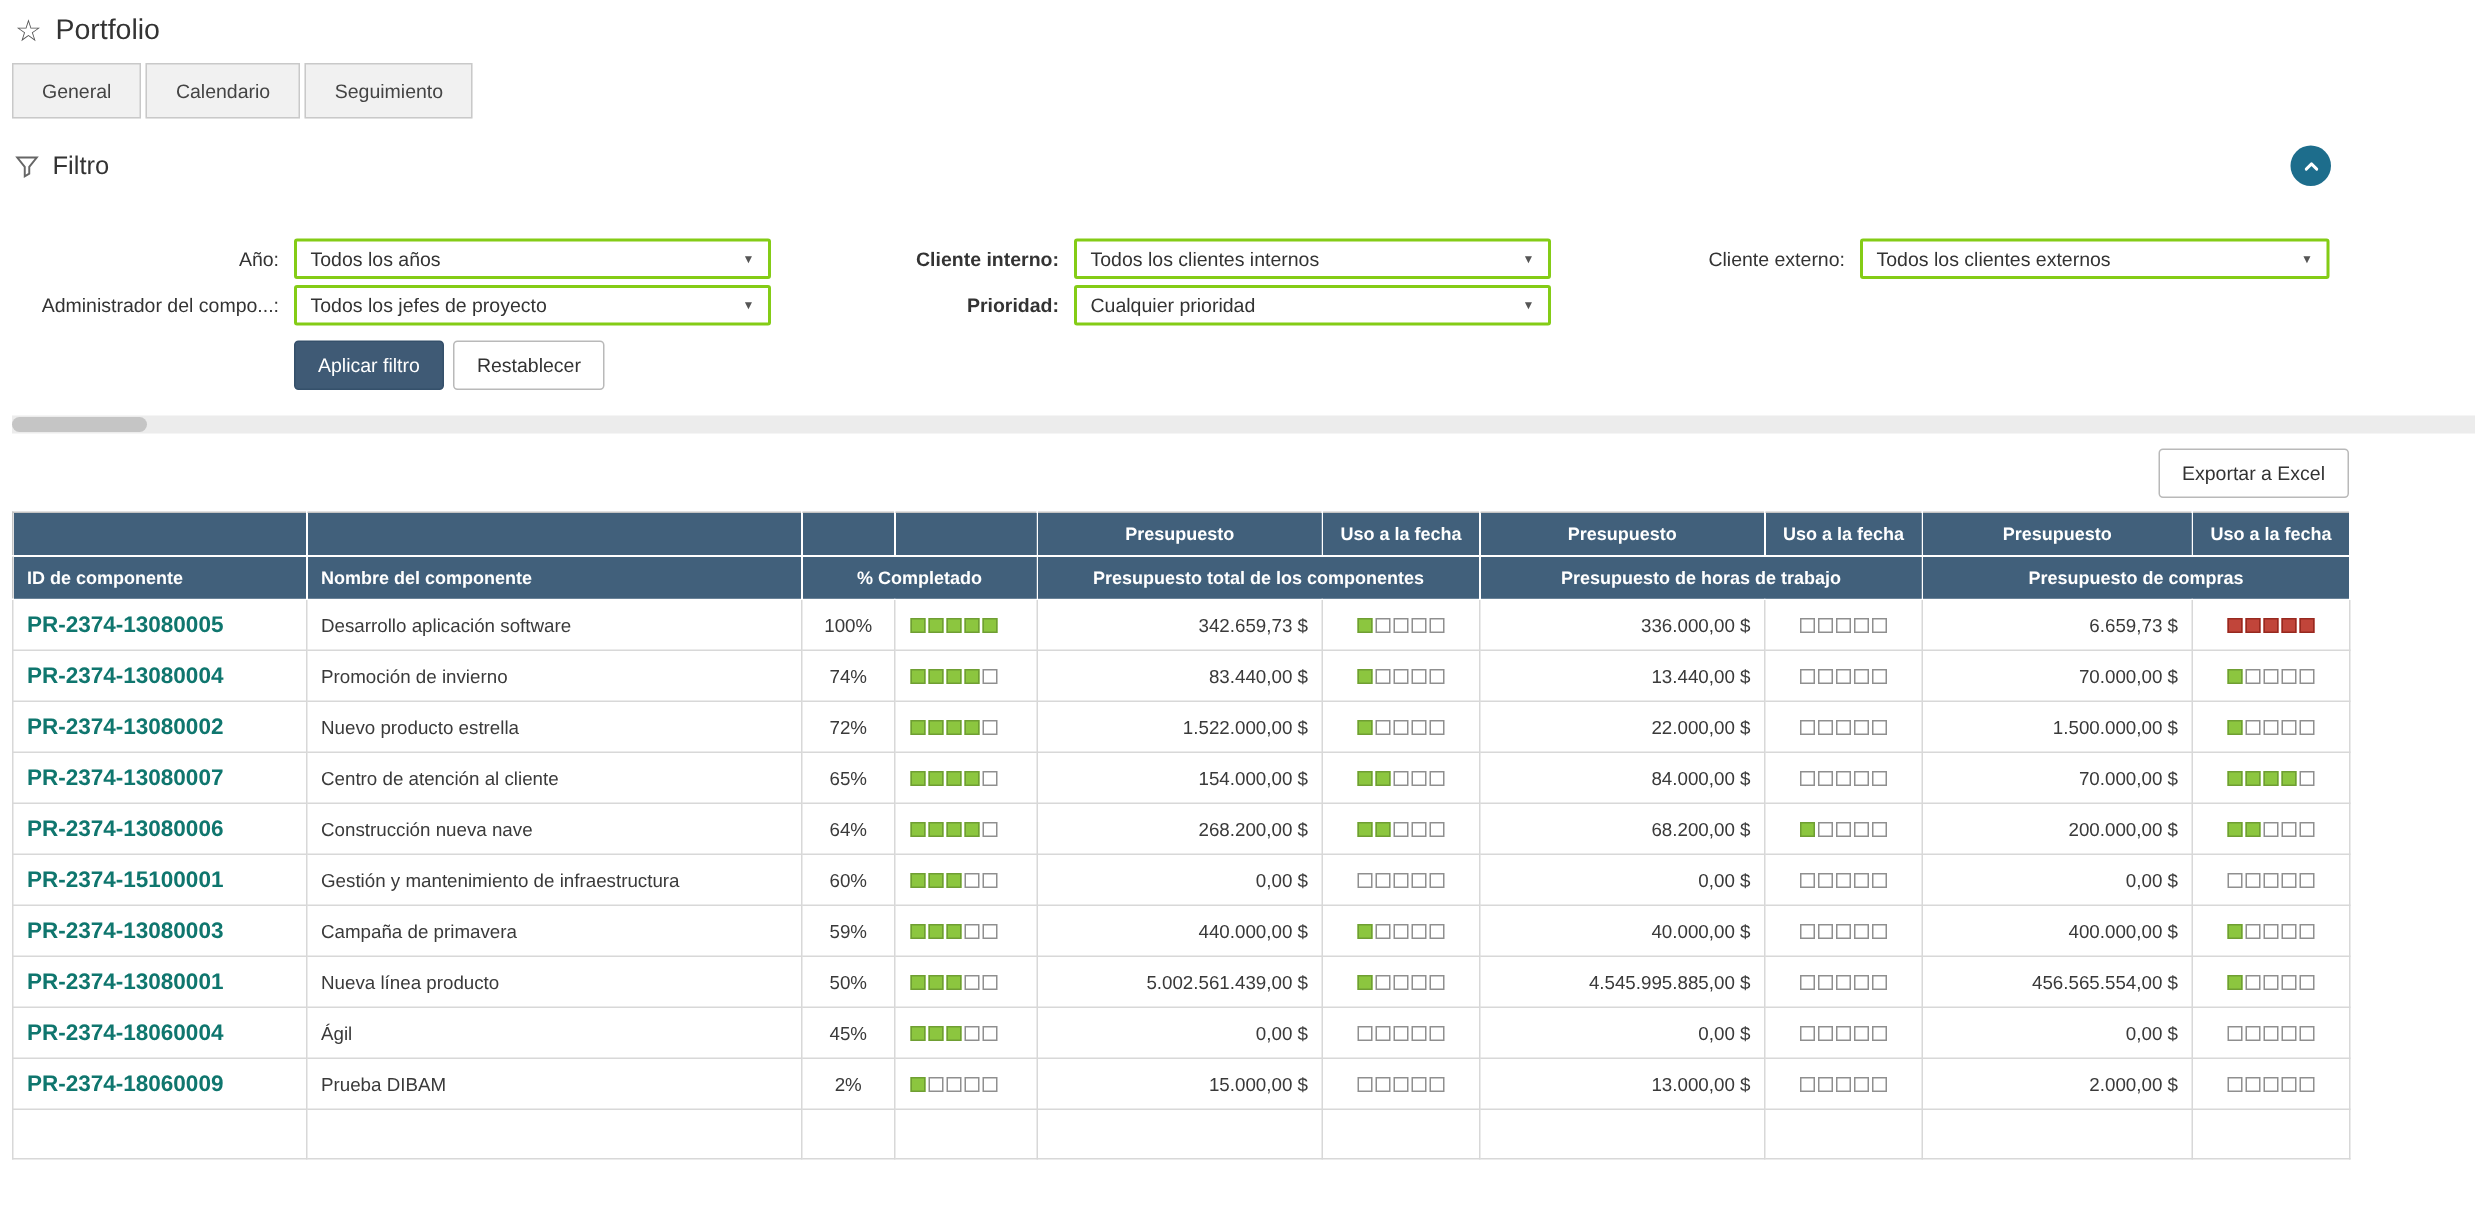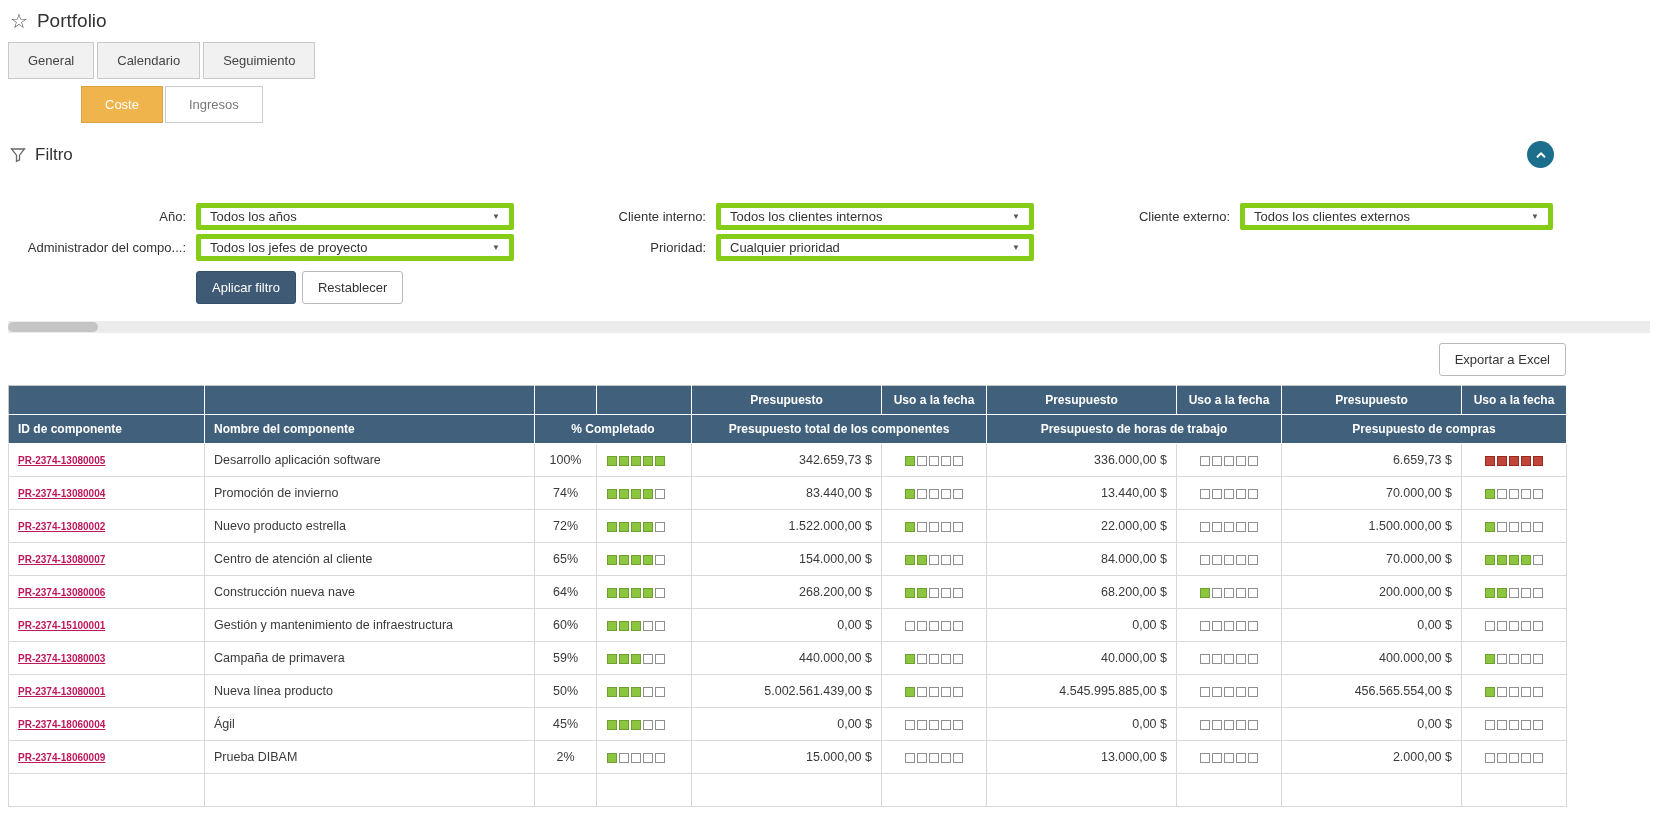--- a/index.html
+++ b/index.html
@@ -28,22 +28,22 @@
   .filter-head { position: relative; display: flex; align-items: center; gap: 9px; margin: 18px 0 0 2px; height: 28px; }
   .filter-title { font-size: 17px; color: #333; }
   .funnel { display: inline-flex; }
   .collapse-btn { position: absolute; right: 96px; top: 0; width: 27px; height: 27px; border-radius: 50%;
                   background: var(--teal, #1d6d8c); border: none; display: flex; align-items: center;
                   justify-content: center; cursor: pointer; }
   .filter-grid { margin-top: 34px; }
   .frow { display: flex; align-items: center; margin-bottom: 4px; }
   .flabel { font-size: 13px; color: #333; text-align: right; padding-right: 10px; white-space: nowrap;
             overflow: hidden; text-overflow: ellipsis; }
-  .flabel.c0 { width: 188px; } .flabel.c1 { width: 202px; } .flabel.c2 { width: 206px; }
-  .fselect { height: 27px; border: 5px solid #84cc16; border-radius: 2px; background: #fff;
+  .flabel.c0 { width: 188px; } .flabel.c1 { width: 202px; font-weight: bold; } .flabel.c2 { width: 206px; }
+  .fselect { height: 27px; border: 2px solid #84cc16; border-radius: 2px; background: #fff;
              display: flex; align-items: center; justify-content: space-between; padding: 0 9px;
              font-size: 13px; color: #333; cursor: pointer; }
   .fselect.c0 { width: 318px; } .fselect.c1 { width: 318px; } .fselect.c2 { width: 313px; }
   .fselect .arrow { font-size: 8px; color: #555; }
   .factions { display: flex; gap: 6px; margin: 10px 0 0 188px; }
   .btn { font-size: 13px; padding: 8px 15px; border-radius: 3px; cursor: pointer;
          font-family: "Liberation Sans", sans-serif; }
   .btn-primary { background: var(--btn, #3f5a75); color: #fff; border: 1px solid #35506b; }
   .btn-secondary { background: #fff; color: #333; border: 1px solid #b9b9b9; }
 
@@ -59,21 +59,21 @@
         border-right: 1px solid rgba(255,255,255,.45); border-bottom: 1px solid rgba(255,255,255,.45);
         padding: 7px 9px; white-space: nowrap; overflow: hidden; text-overflow: ellipsis; }
   th.al { text-align: left; } th.ac { text-align: center; }
   th.sub { padding: 6px 6px; text-align: center; }
   table.grid tbody td { border: 1px solid #d8d8d8; font-size: 12.5px; color: #3a3a3a; padding: 8px 9px;
         height: 33px; white-space: nowrap; overflow: hidden; text-overflow: ellipsis; background: #fff; }
   td.num { text-align: right; }
   td.pct { text-align: center; padding-right: 13px; }
   td.sqc { text-align: center; padding: 8px 4px; }
   td.sql { padding-left: 10px; }
-  td.idc a { color: #be185d; font-weight: bold; font-size: 10px; text-decoration: underline; cursor: pointer; }
+  td.idc a { color: #0f766e; font-weight: bold; font-size: 15px; cursor: pointer; }
   .sq { display: inline-block; width: 10px; height: 10px; margin: 0 1px; vertical-align: middle;
         background: #fff; border: 1px solid #8f8f8f; }
   .sq.g { background: var(--green, #8cc63f); border-color: #6f9e33; }
   .sq.r { background: var(--red, #c1453a); border-color: #97291f; }
   tr.partial td { height: 12px; padding: 0; }
 </style>
 </head>
 <body>
 
 <div class="page">
@@ -82,24 +82,20 @@
     <span class="star">☆</span>
     <h1 class="page-title">Portfolio</h1>
   </div>
 
   <nav class="tabs">
       <div class="tab">General</div>
       <div class="tab">Calendario</div>
       <div class="tab">Seguimiento</div>
     </nav>
 
-  <nav class="subtabs">
-      <div class="subtab active">Coste</div>
-      <div class="subtab">Ingresos</div>
-    </nav>
 
   <section>
     <div class="filter-head">
       <span class="funnel">
         <svg width="16" height="16" viewBox="0 0 16 16">
             <path d="M1.5 2h13L9.5 8.2v4.6l-3 1.7V8.2z" fill="none" stroke="#666" stroke-width="1.3"></path>
           </svg>
       </span>
       <span class="filter-title">Filtro</span>
       <button class="collapse-btn">

